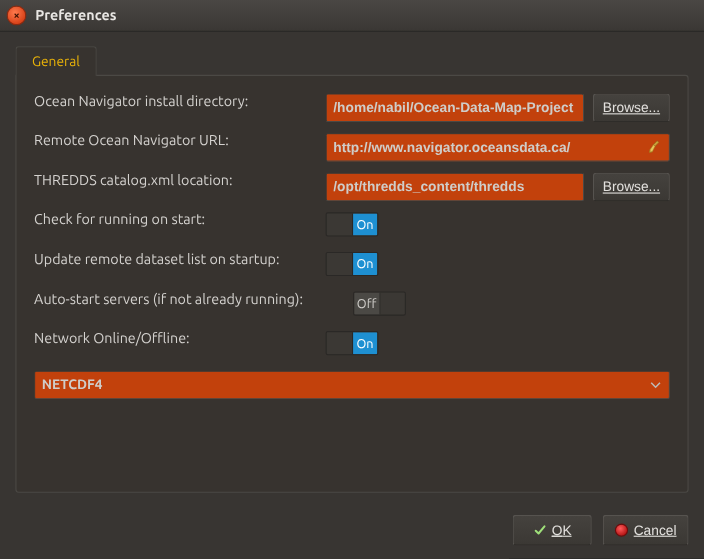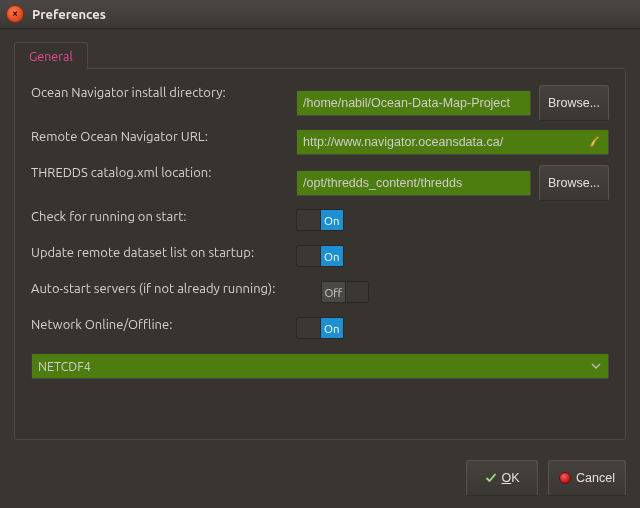--- a/index.html
+++ b/index.html
@@ -64,21 +64,21 @@
     position: relative;
     z-index: 2;
   }
   .tab {
     padding: 6px 14px;
     border: 1px solid #4b4945;
     border-bottom: none;
     border-top-left-radius: 3px;
     border-top-right-radius: 3px;
     background: #37332f;
-    color: #ec4899;
+    color: #eab308;
     font-size: 12.5px;
     cursor: pointer;
     position: relative;
     top: 1px;
   }
   .panel {
     flex: 1;
     border: 1px solid #4b4945;
     border-radius: 0 3px 3px 3px;
     padding: 16px 16px 10px 16px;
@@ -105,31 +105,32 @@
     color: #d4d2cf;
     white-space: nowrap;
   }
   .form-control-cell {
     flex: 1;
     display: flex;
     align-items: center;
     gap: 8px;
   }
   input[type="text"].text-input, .select-box {
-    background: #4d7c0f;
+    background: #c2410c;
     border: 1px solid #4b4945;
     border-top-color: #3a3835;
     border-left-color: #3a3835;
     color: #cfcdc9;
     height: 26px;
     padding: 0 6px;
     box-sizing: border-box;
     font-size: 12.5px;
     border-radius: 2px;
     outline: none;
+    font-weight: bold;
   }
   input[type="text"].text-input {
     width: 100%;
   }
   .input-with-icon {
     position: relative;
     flex: 1;
     display: flex;
   }
   .input-icon {
@@ -143,27 +144,28 @@
     align-items: center;
     justify-content: center;
     cursor: pointer;
   }
   .btn {
     background: linear-gradient(to bottom, #45423e, #3b3834);
     border: 1px solid #56534f;
     border-bottom-color: #2e2c29;
     color: #e2e0dd;
     height: 26px;
-    padding: 17px 10px;
+    padding: 4px 10px;
     border-radius: 3px;
     font-size: 12.5px;
     cursor: pointer;
     display: inline-flex;
     align-items: center;
     gap: 5px;
+    text-decoration: underline;
   }
   .browse-btn { min-width: 70px; justify-content: center; }
 
   .toggle {
     width: 48px;
     height: 22px;
     border-radius: 2px;
     display: flex;
     align-items: stretch;
     overflow: hidden;

